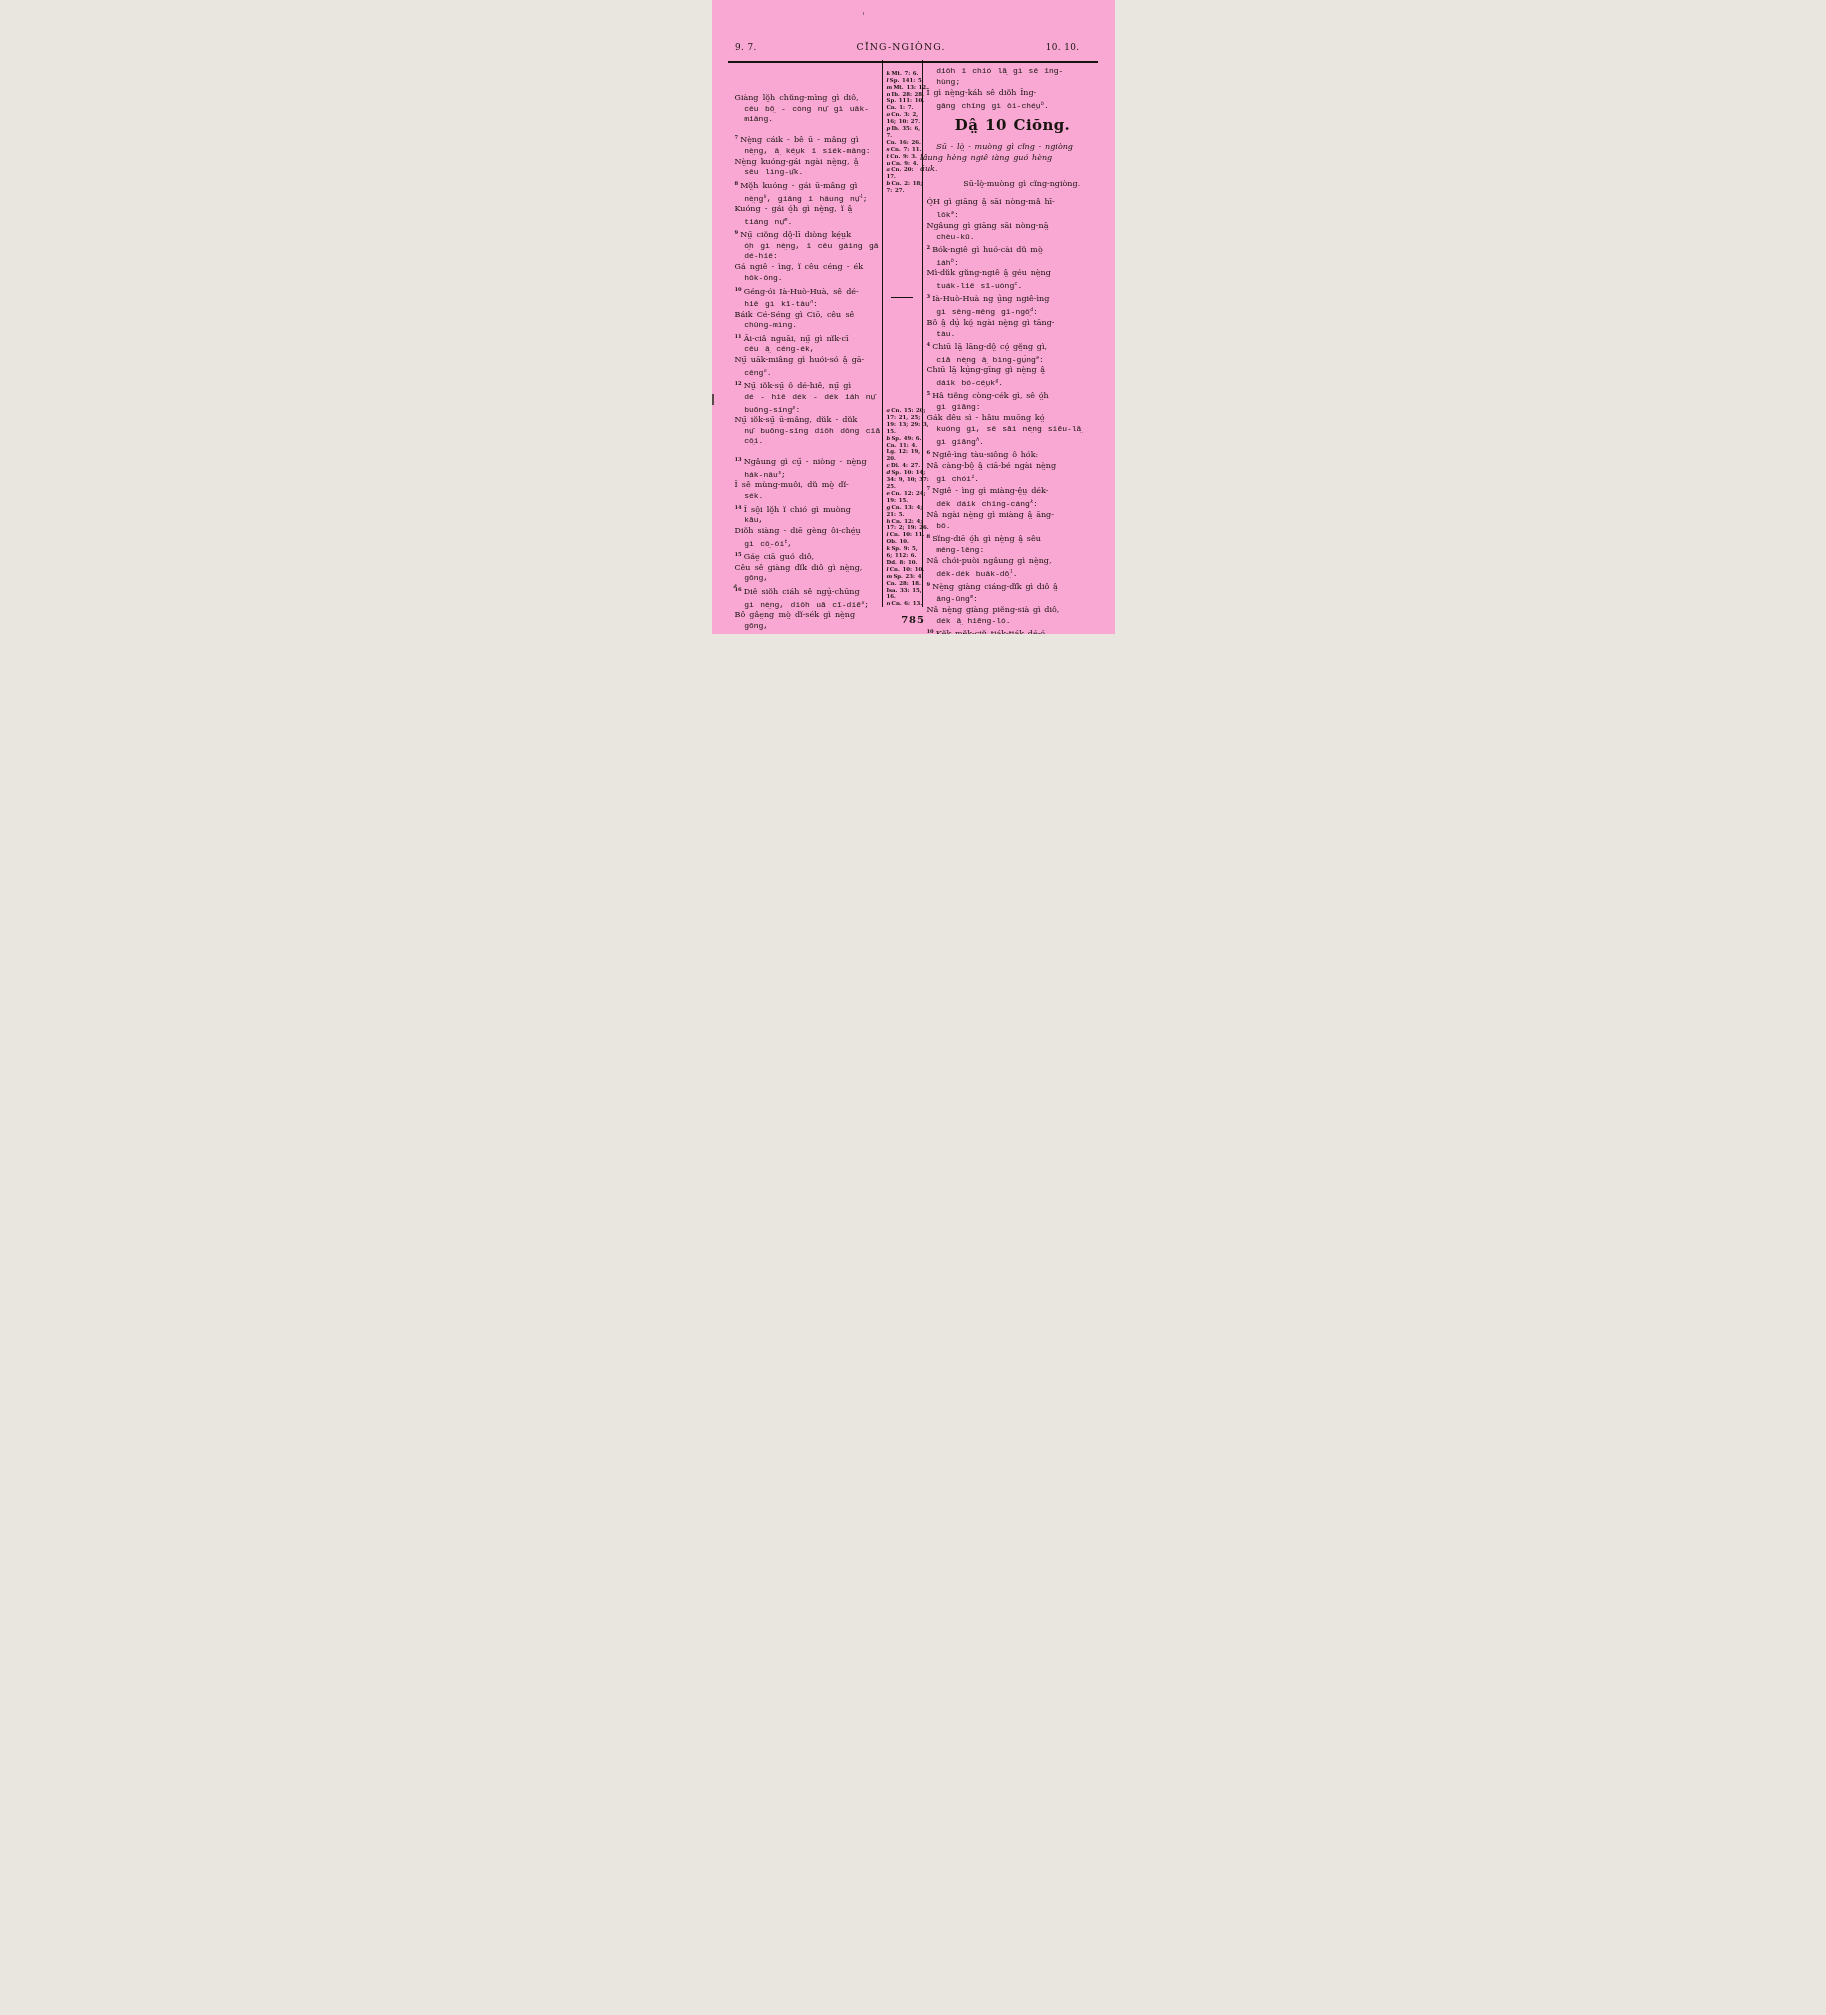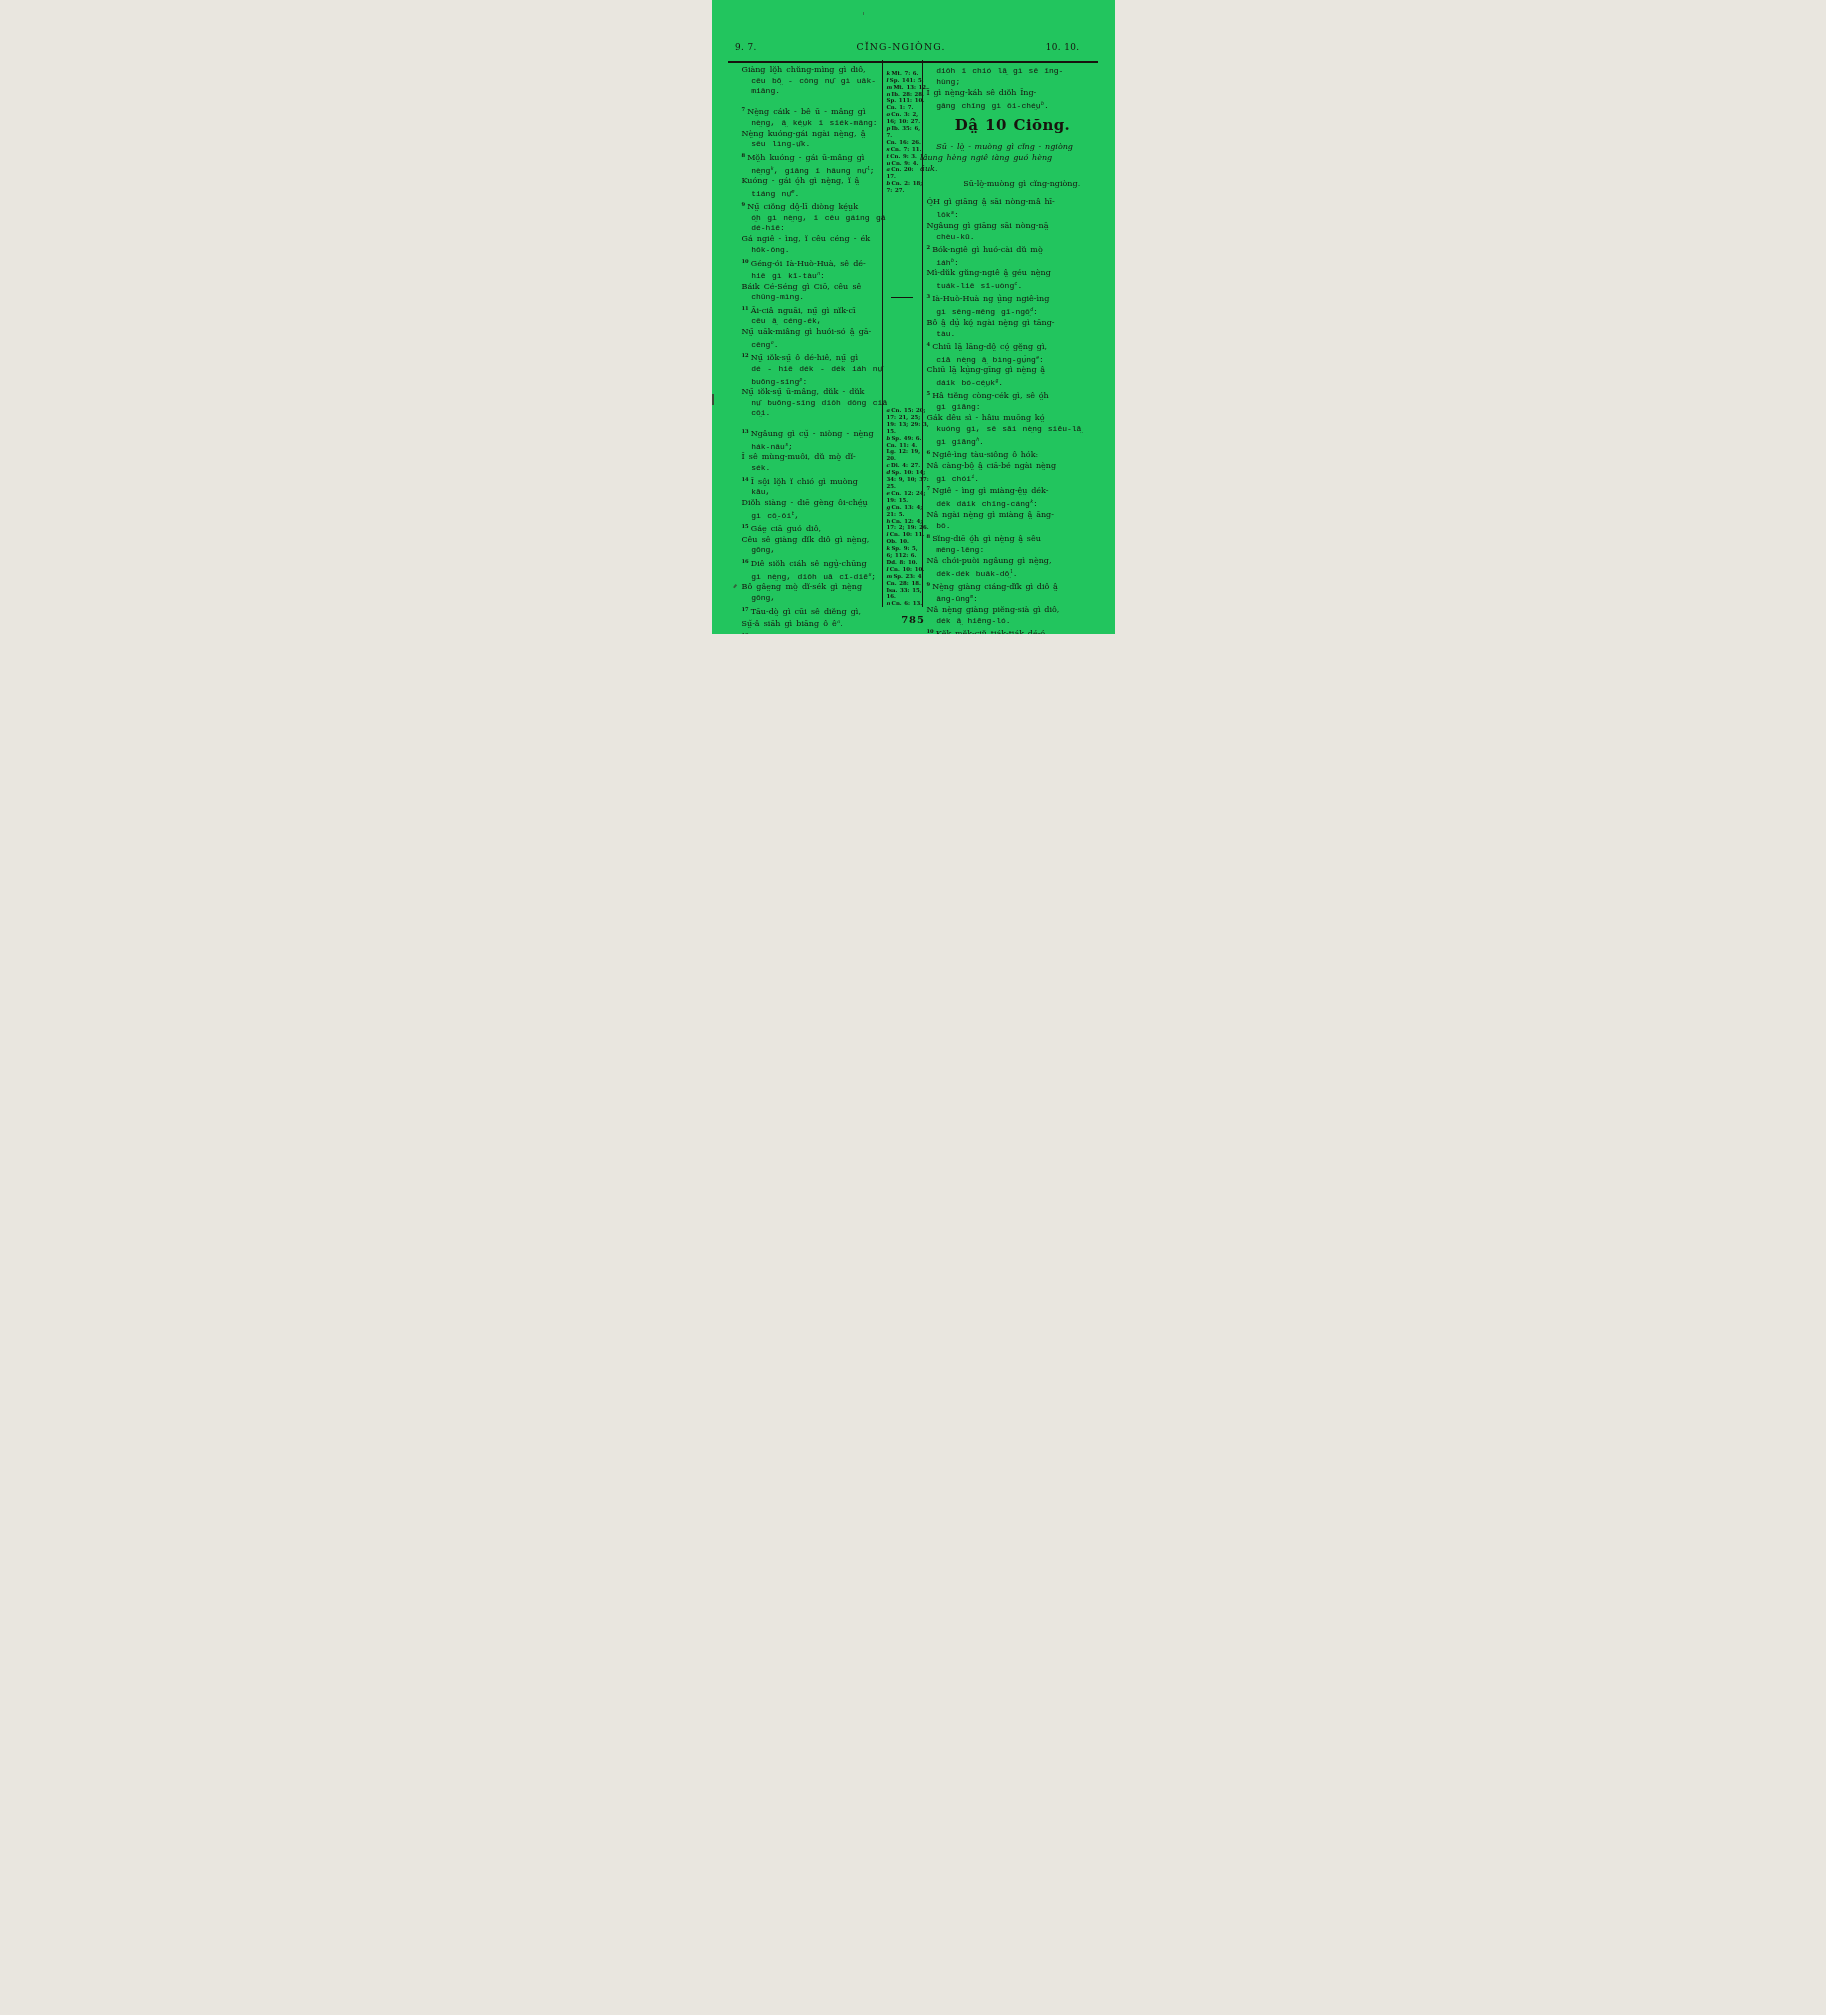--- a/index.html
+++ b/index.html
@@ -4,21 +4,21 @@
 <style>
   html,body{margin:0;padding:0;}
   body{
     background:#e9e6df;
     font-family:"DejaVu Serif","Liberation Serif",serif;
   }
   .page{
     position:relative;
     width:403px;height:634px;
     margin:0 auto;
-    background:#22c55e;
+    background:#f9a8d4;
     color:#17130e;
     overflow:hidden;
   }
   
   .header{
     position:absolute;top:41px;left:0;right:0;
     display:flex;justify-content:space-between;align-items:baseline;
     padding:0 35px 0 23.4px;
     font-size:8.9px;letter-spacing:0.4px;
   }
@@ -30,21 +30,21 @@
     background:#17130e;
   }
   .rule-v{
     position:absolute;top:60px;width:0.8px;height:547px;
     background:#17130e;
   }
   .rule-v.v1{left:170px;}
   .rule-v.v2{left:210px;}
   
   .col{position:absolute;top:65px;font-size:8px;}
-  .col-left{left:30px;width:146px;word-spacing:1.6px;}
+  .col-left{left:23px;width:146px;word-spacing:1.6px;margin-top:28px;}
   .col-left .line{line-height:10.7px;}
   .col-right{left:215px;width:172px;word-spacing:1.2px;}
   .col-right .line{line-height:11px;}
   .col-center{
     left:173px;width:36px;height:542px;
   }
   .line{white-space:nowrap;}
   .ind{padding-left:9.7px;font-family:Liberation Mono, monospace;}
   .gap-md{height:9.7px;}
   .gap-sm{height:3.6px;}

